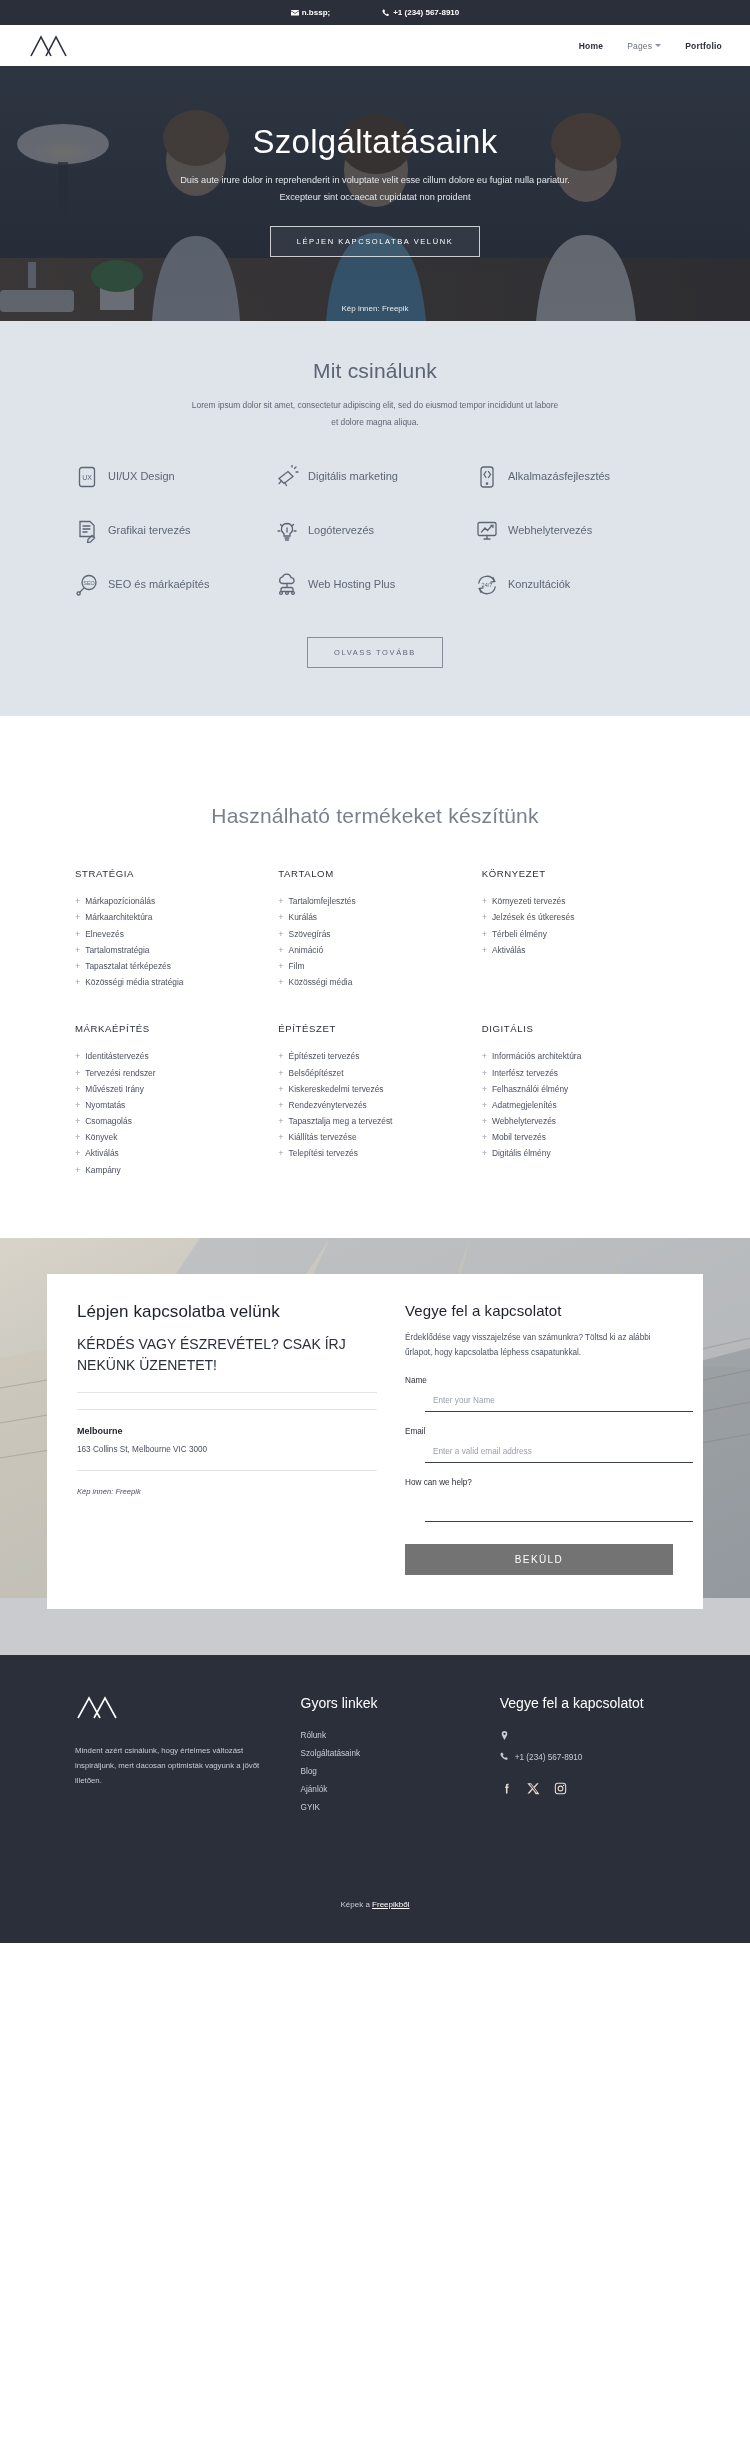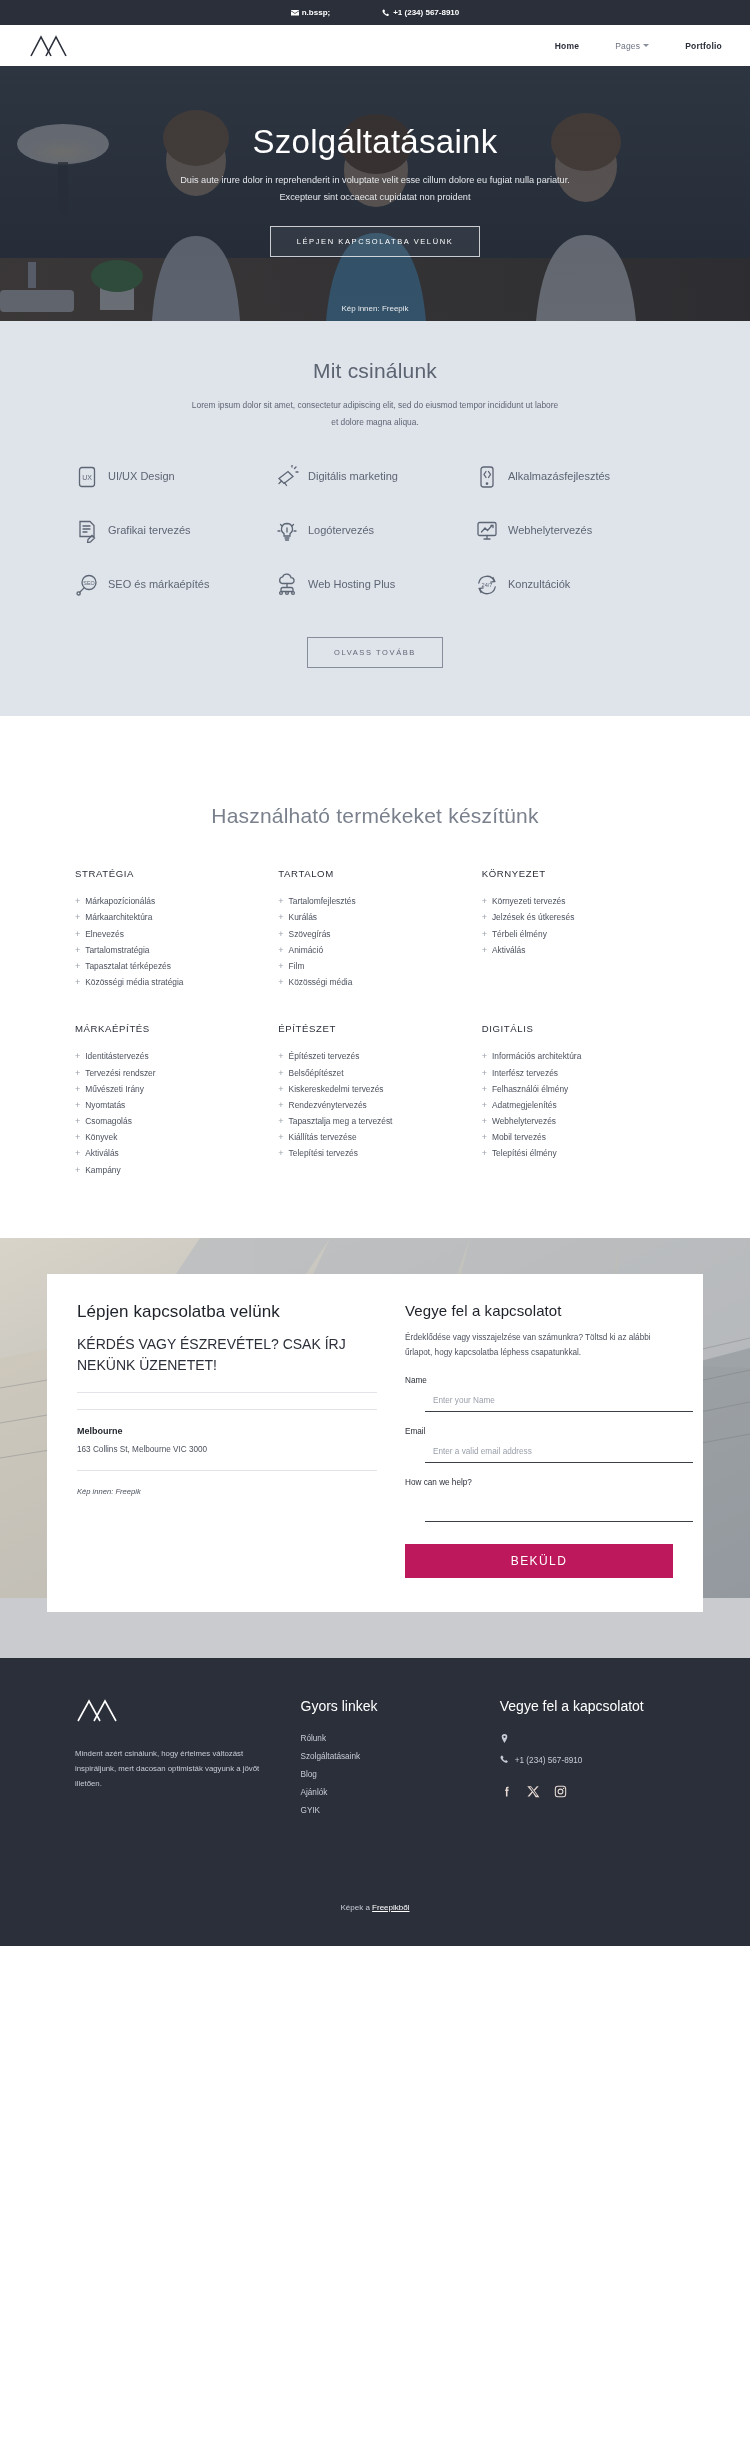--- a/index.html
+++ b/index.html
@@ -31,21 +31,21 @@
   
   .header {
     height: 41px;
     background: #ffffff;
     display: flex;
     align-items: center;
     justify-content: space-between;
     padding: 0 28px;
   }
   .logo svg { display: block; }
-  .nav { display: flex; align-items: center; gap: 36px; padding-left: 24px; }
+  .nav { display: flex; align-items: center; gap: 24px; padding-left: 24px; }
   .nav a {
     font-size: 8.5px;
     font-weight: bold;
     color: #2b2f3a;
     text-decoration: none;
     letter-spacing: .2px;
     display: flex;
     align-items: center;
     gap: 3px;
   }
@@ -244,25 +244,25 @@
     color: #2b2f3a;
     padding: 6px 8px;
     outline: none;
     resize: none;
     margin-left: 20px;
   }
   .field input::placeholder, .field textarea::placeholder { color: #9aa0ab; }
   .submit-btn {
     margin-top: 18px;
     width: 100%;
-    background: #be185d;
+    background: #737373;
     color: #fff;
     border: none;
     font-family: inherit;
-    font-size: 12px;
+    font-size: 10px;
     letter-spacing: 1.4px;
     padding: 10px 8px;
     cursor: pointer;
   }
 
   
   .footer { background: #2b2f3a; color: #d7dae0; padding: 40px 0 0; }
   .footer-grid {
     width: 600px;
     margin: 0 auto;
@@ -676,21 +676,21 @@
           <div class="prod-li">
             <span class="plus">+</span>
             <span>Webhelytervezés</span>
           </div>
           <div class="prod-li">
             <span class="plus">+</span>
             <span>Mobil tervezés</span>
           </div>
           <div class="prod-li">
             <span class="plus">+</span>
-            <span>Telepítési élmény</span>
+            <span>Digitális élmény</span>
           </div>
         </div>
       </div>
   </div>
 
   <div class="contact">
     <div class="contact-bg">
       <svg width="750" height="360" viewBox="0 0 750 360" preserveAspectRatio="none">
         <defs>
           <linearGradient id="cg1" x1="0" y1="0" x2="1" y2="1">

